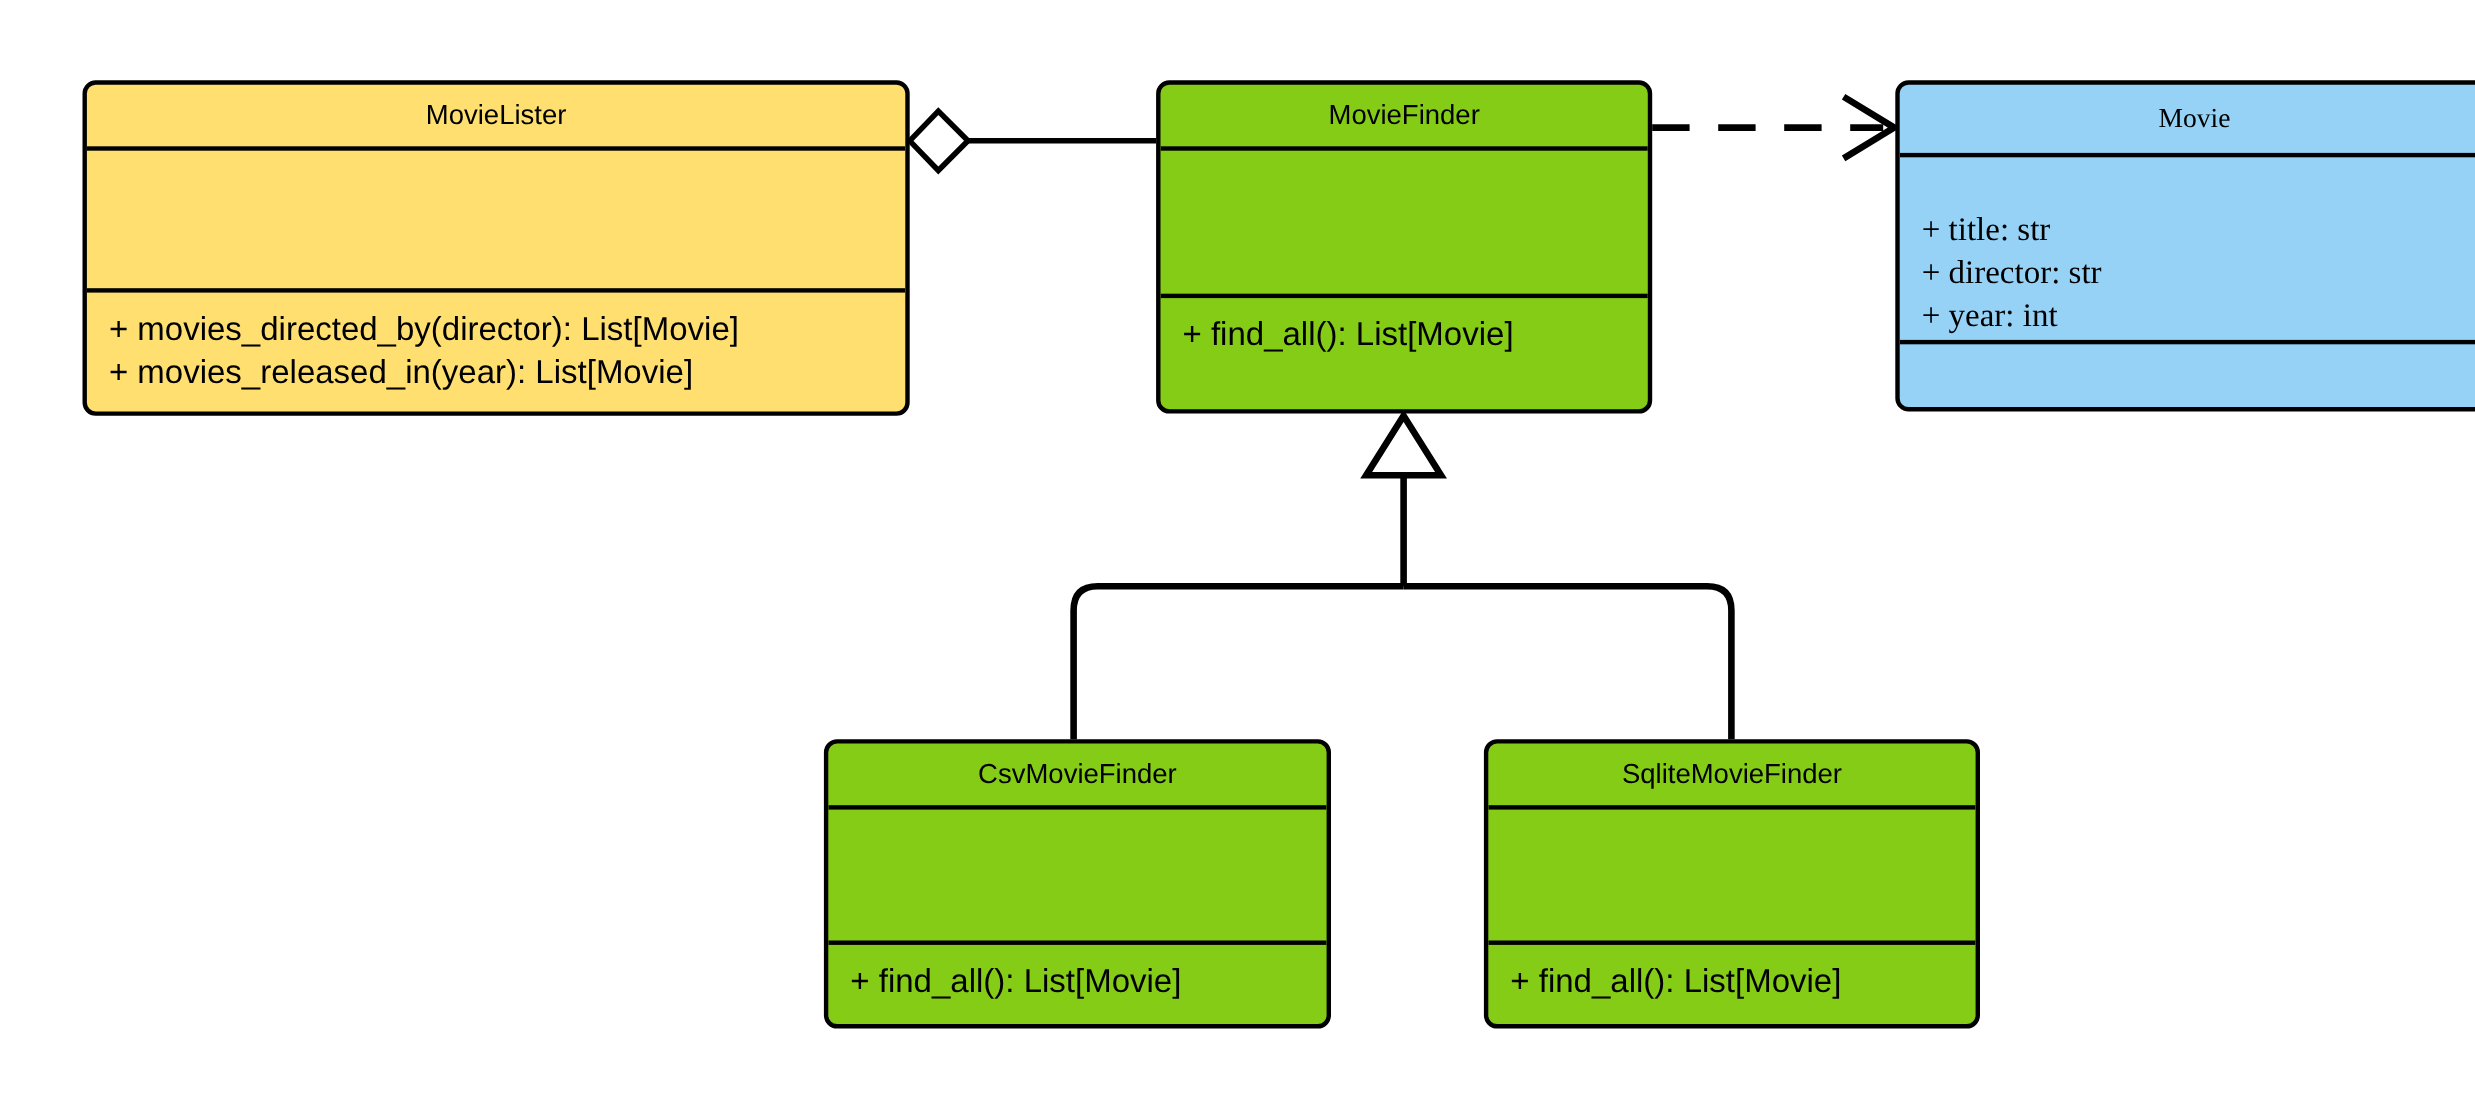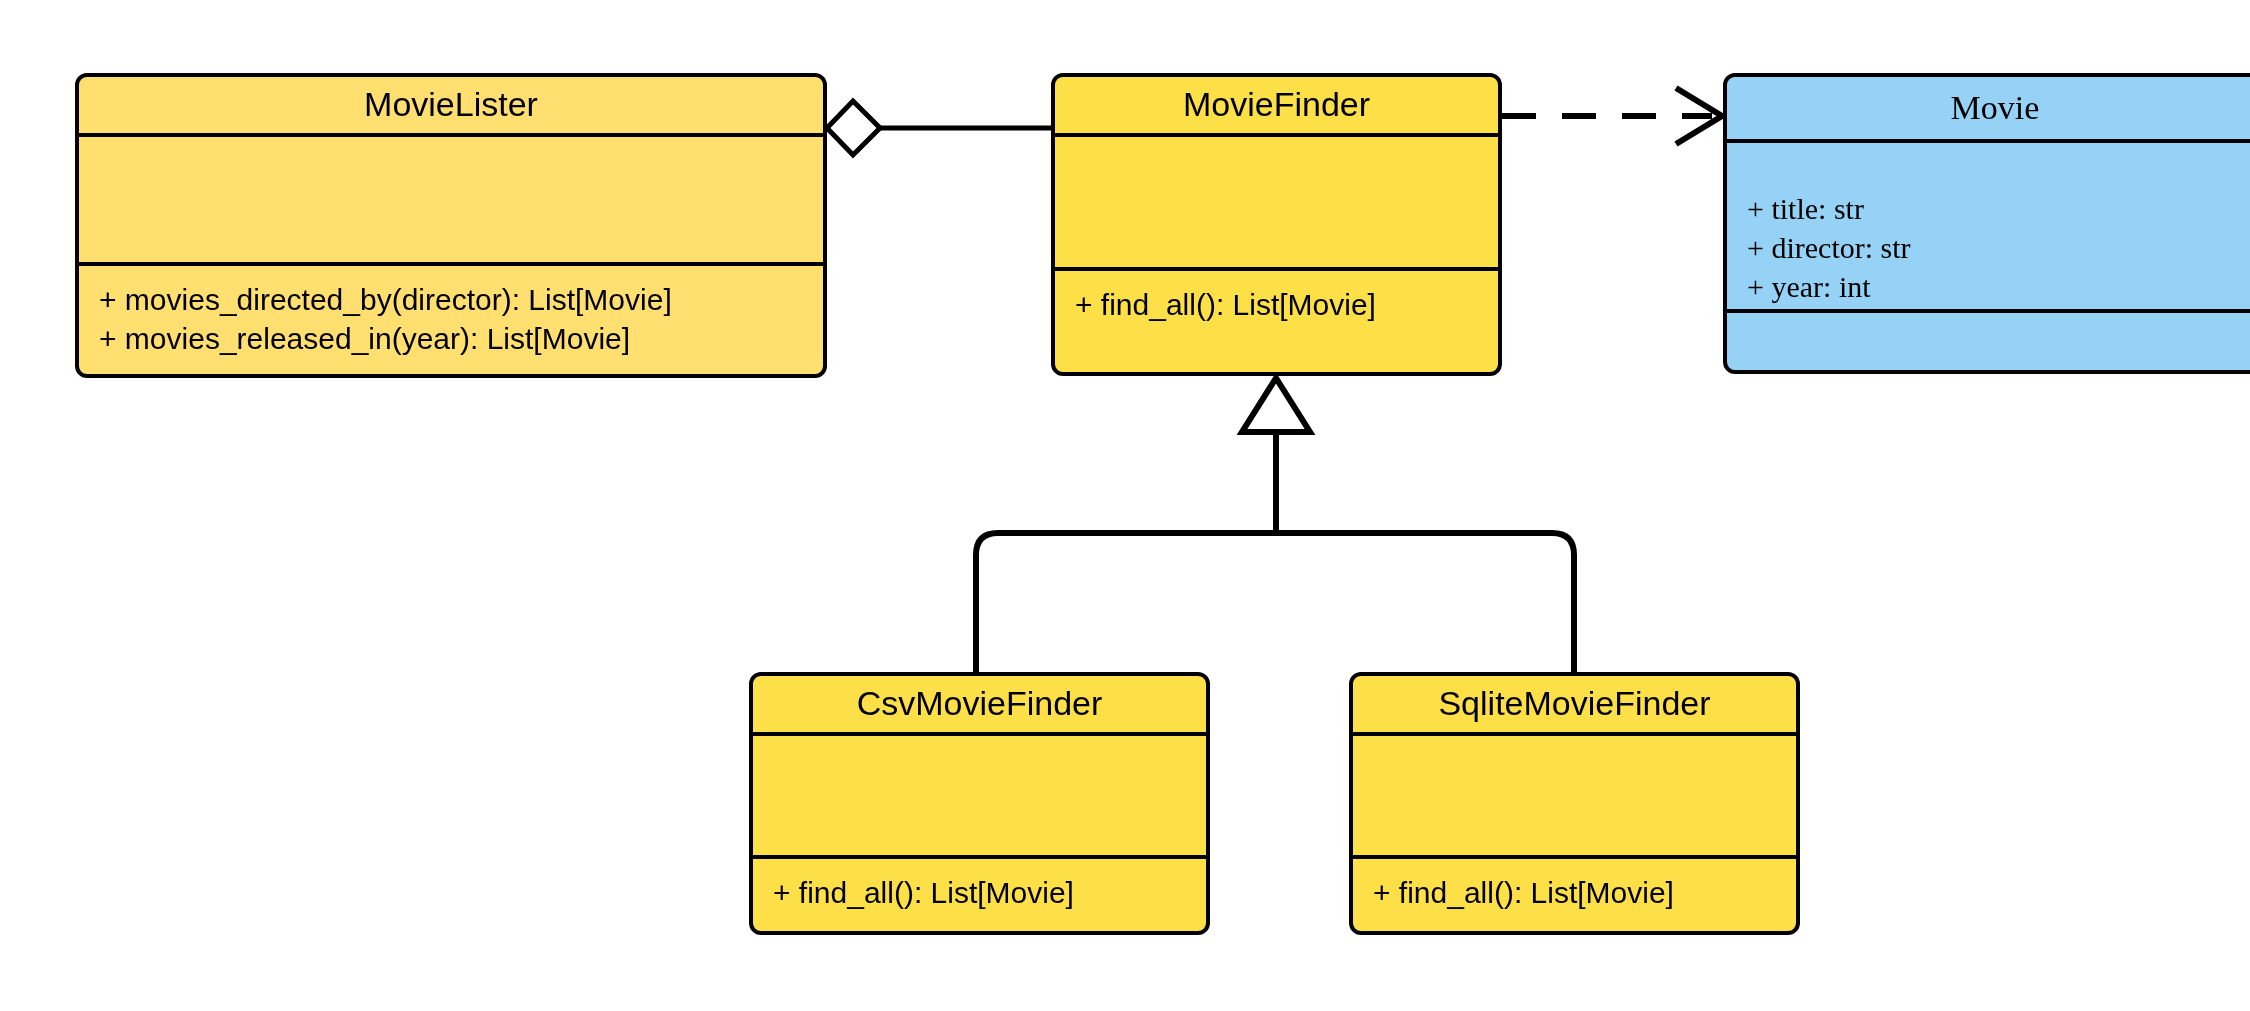--- a/index.html
+++ b/index.html
@@ -33,21 +33,21 @@
     position: absolute;
     box-sizing: border-box;
     border: 4px solid #000000;
     border-radius: 12px;
     overflow: hidden;
     background: #ffffff;
   }
   .cls-name {
     box-sizing: border-box;
     text-align: center;
-    font-size: 34px;
+    font-size: 25px;
     line-height: 1.05;
     color: #000000;
     display: flex;
     align-items: center;
     justify-content: center;
     border-bottom: 4px solid #000000;
   }
   .cls-compartment {
     box-sizing: border-box;
     padding: 14px 20px 10px 20px;
@@ -58,21 +58,21 @@
   }
   .cls-attrs {
     border-bottom: 4px solid #000000;
     margin-top: 32px;
   }
   .cls-row {
     display: block;
   }
   
   .fill-yellow { background: #ffdf70; }
-  .fill-green  { background: #fde047; }
+  .fill-green  { background: #84cc16; }
   .fill-blue   { background: #95d2f5; }
 
   
   #box-movielister {
     left: 75px;  top: 73px;  width: 752px; height: 305px;
   }
   #box-movielister .cls-name       { height: 60px; }
   #box-movielister .cls-attrs      { height: 97px; }
   #box-movielister .cls-methods    { height: 111px; }
 

